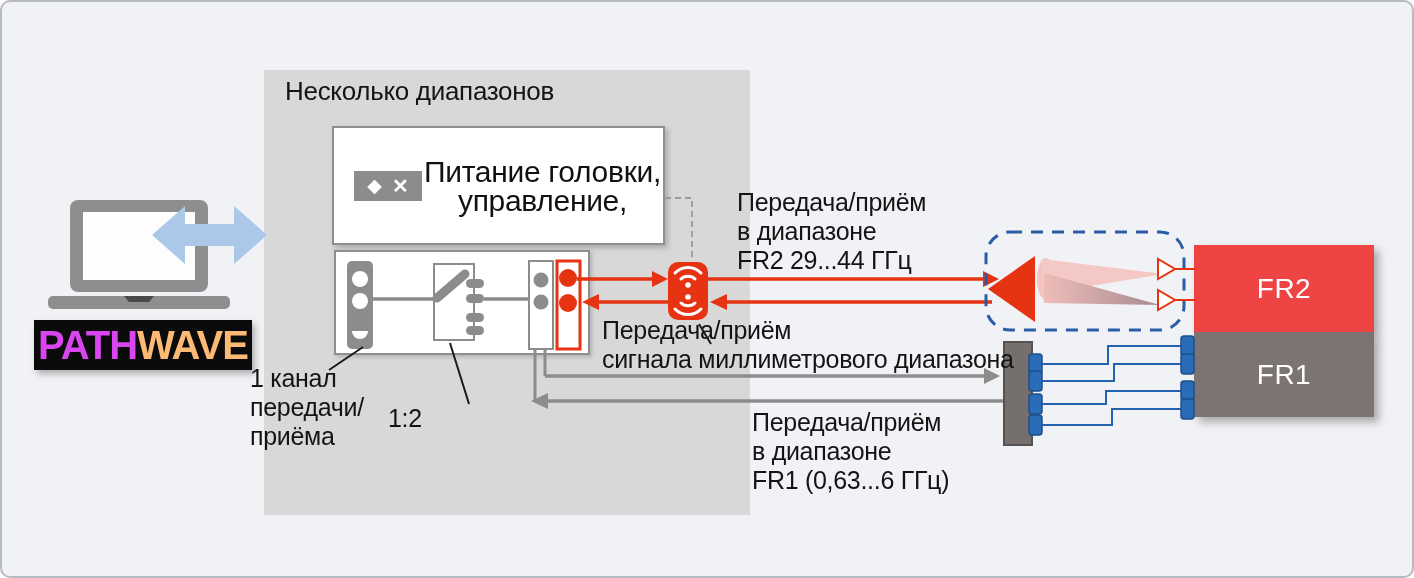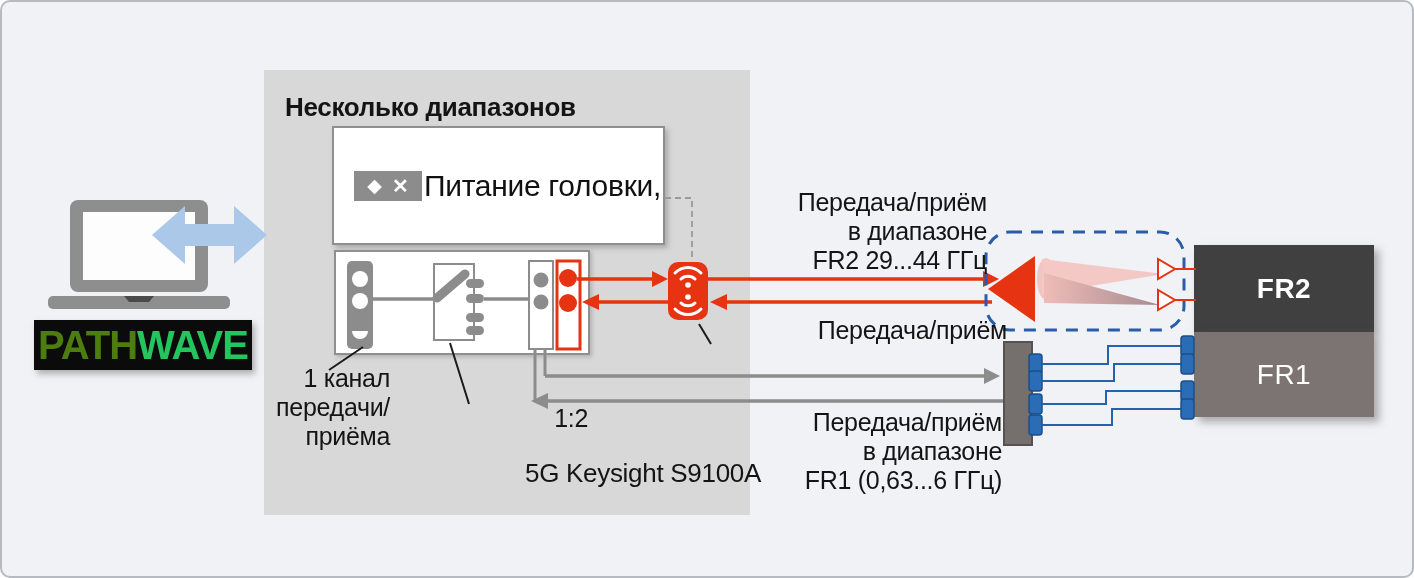--- a/index.html
+++ b/index.html
@@ -3,36 +3,36 @@
 <meta charset="utf-8">
 <style>
   html,body{margin:0;padding:0;background:#ffffff;}
   .canvas{
     position:relative;width:1414px;height:578px;box-sizing:border-box;
     background:#f1f2f6;border:2px solid #b7bac1;border-radius:10px;overflow:hidden;
     font-family:"Liberation Sans",sans-serif;color:#111;
   }
   .abs{position:absolute;}
   .panel{background:#d8d8d8;}
-  .label{position:absolute;text-align:right;font-size:25px;line-height:29px;color:#141414;letter-spacing:-0.3px;white-space:nowrap;}
+  .label{position:absolute;text-align:left;font-size:25px;line-height:29px;color:#141414;letter-spacing:-0.3px;white-space:nowrap;}
   .label div{white-space:nowrap;}
   .panel-title{position:absolute;font-size:26px;letter-spacing:-0.3px;color:#141414;white-space:nowrap;}
   .whitebox{background:#ffffff;border:2px solid #8f8f8f;box-shadow:3px 3px 5px rgba(90,90,90,.35);box-sizing:border-box;}
   .controlbox{display:flex;align-items:center;}
   .ctrl-icon{width:68px;height:30px;background:#8c8c8c;margin-left:20px;display:flex;align-items:center;justify-content:center;gap:10px;flex:0 0 auto;}
   .ctrl-icon .diamond{color:#fff;font-size:19px;line-height:1;}
   .ctrl-icon .cross{color:#fff;font-size:20px;line-height:1;font-weight:bold;}
   .ctrl-text{flex:1;text-align:center;font-size:30px;line-height:29px;letter-spacing:-0.3px;}
   .device{display:flex;align-items:center;justify-content:center;color:#fff;font-size:28px;letter-spacing:0.5px;box-shadow:5px 5px 8px rgba(110,110,110,.55);}
-  .device-fr2{background:#404040;font-weight:bold;}
+  .device-fr2{background:#ef4444;}
   .device-fr1{background:#7b7472;}
   .pathwave{background:#0b0b0b;display:flex;align-items:center;justify-content:center;
     font-weight:bold;font-size:40px;letter-spacing:-1px;box-shadow:3px 4px 6px rgba(110,110,110,.5);}
-  .pathwave .white{color:#4d7c0f;}
-  .pathwave .red{color:#22c55e;}
+  .pathwave .white{color:#d946ef;}
+  .pathwave .red{color:#fdba74;}
   svg.overlay{position:absolute;left:0;top:0;pointer-events:none;}
 </style>
 </head>
 <body>
 
 <div class="canvas">
 
   <div class="abs panel" style="left:262px;top:68px;width:486px;height:445px;"></div>
 
   <div class="abs pathwave" style="left:32px;top:318px;width:218px;height:50px;">
@@ -40,20 +40,21 @@
       <span class="red">WAVE</span>
   </div>
 
   <div class="abs whitebox controlbox" style="left:330px;top:124px;width:333px;height:119px;">
     <div class="ctrl-icon">
       <span class="diamond">◆</span>
       <span class="cross">✕</span>
     </div>
     <div class="ctrl-text">
       <div>Питание головки,</div>
+      <div>управление,</div>
     </div>
   </div>
 
   <div class="abs whitebox" style="left:332px;top:248px;width:256px;height:105px;box-shadow:2px 2px 4px rgba(90,90,90,.3);"></div>
 
   <div class="abs device device-fr2" style="left:1192px;top:243px;width:180px;height:87px;">
     <span>FR2</span>
   </div>
   <div class="abs device device-fr1" style="left:1192px;top:330px;width:180px;height:85px;">
     <span>FR1</span>
@@ -180,44 +181,44 @@
       <rect x="1179" y="397" width="13" height="20" rx="3" fill="#2a6cb5" stroke="#1b4f8a" stroke-width="1.5"></rect>
     </g>
 
     <g stroke="#1a1a1a" stroke-width="2">
       <line x1="327" y1="368" x2="361" y2="345"></line>
       <line x1="448" y1="341" x2="467" y2="402"></line>
       <line x1="697" y1="322" x2="709" y2="342"></line>
     </g>
   </svg>
 
-  <div class="panel-title" style="left:283px;top:90px;font-weight:bold;">Несколько диапазонов</div>
+  <div class="panel-title" style="left:283px;top:74px;">Несколько диапазонов</div>
 
   <div class="label" style="left:248px;top:362px;width:140px;">
     <div>1 канал</div>
     <div>передачи/</div>
     <div>приёма</div>
   </div>
 
   <div class="label" style="left:386px;top:402px;width:200px;">
     <div>1:2</div>
   </div>
 
   <div class="label" style="left:254px;top:458px;width:505px;font-size:26px;line-height:27px;">
-    <div>5G Keysight S9100A</div>
   </div>
 
   <div class="label" style="left:735px;top:186px;width:250px;">
     <div>Передача/приём</div>
     <div>в диапазоне</div>
     <div>FR2 29...44 ГГц</div>
   </div>
 
   <div class="label" style="left:600px;top:314px;width:405px;">
     <div>Передача/приём</div>
+    <div>сигнала миллиметрового диапазона</div>
   </div>
 
   <div class="label" style="left:750px;top:406px;width:250px;">
     <div>Передача/приём</div>
     <div>в диапазоне</div>
     <div>FR1 (0,63...6 ГГц)</div>
   </div>
 
 </div>
 

